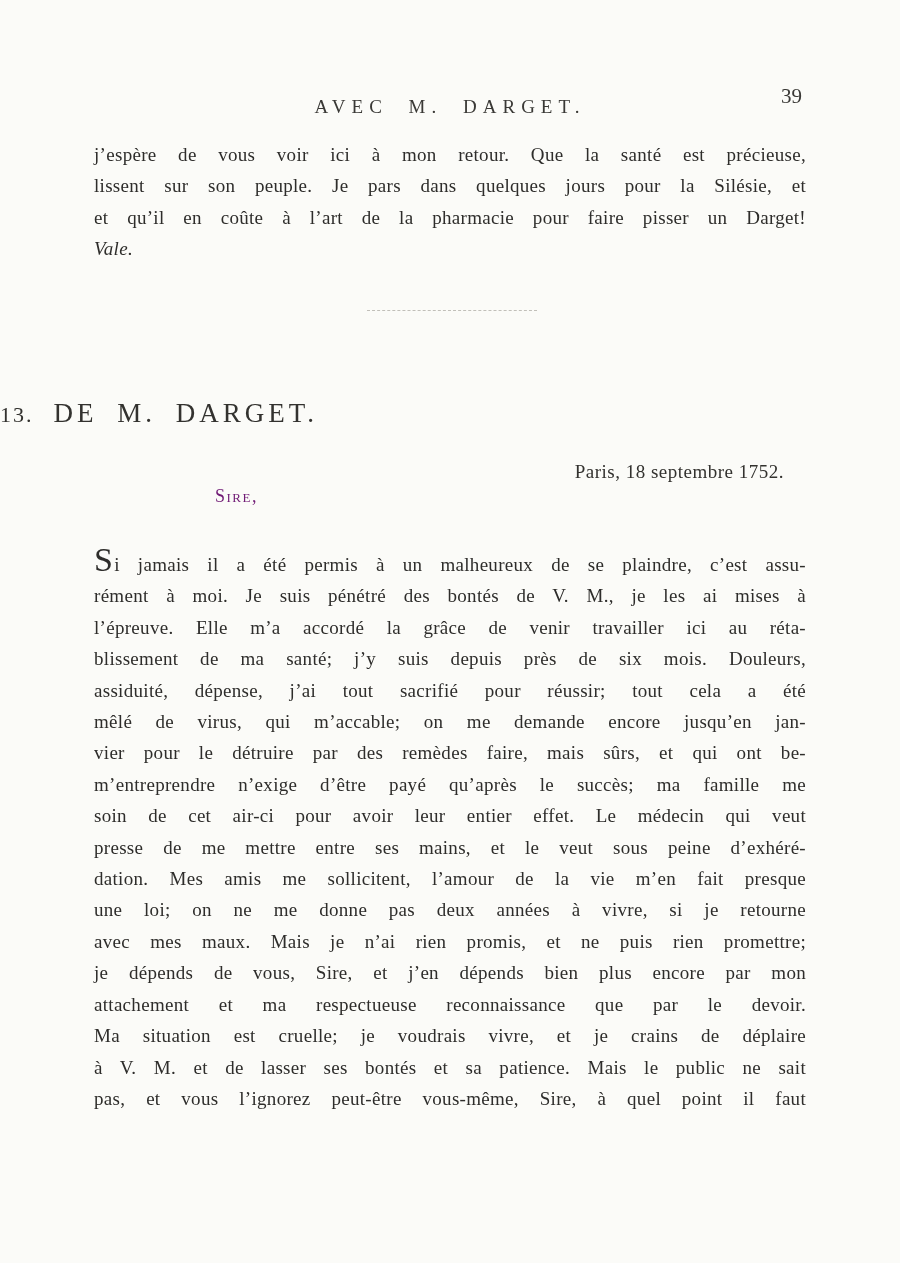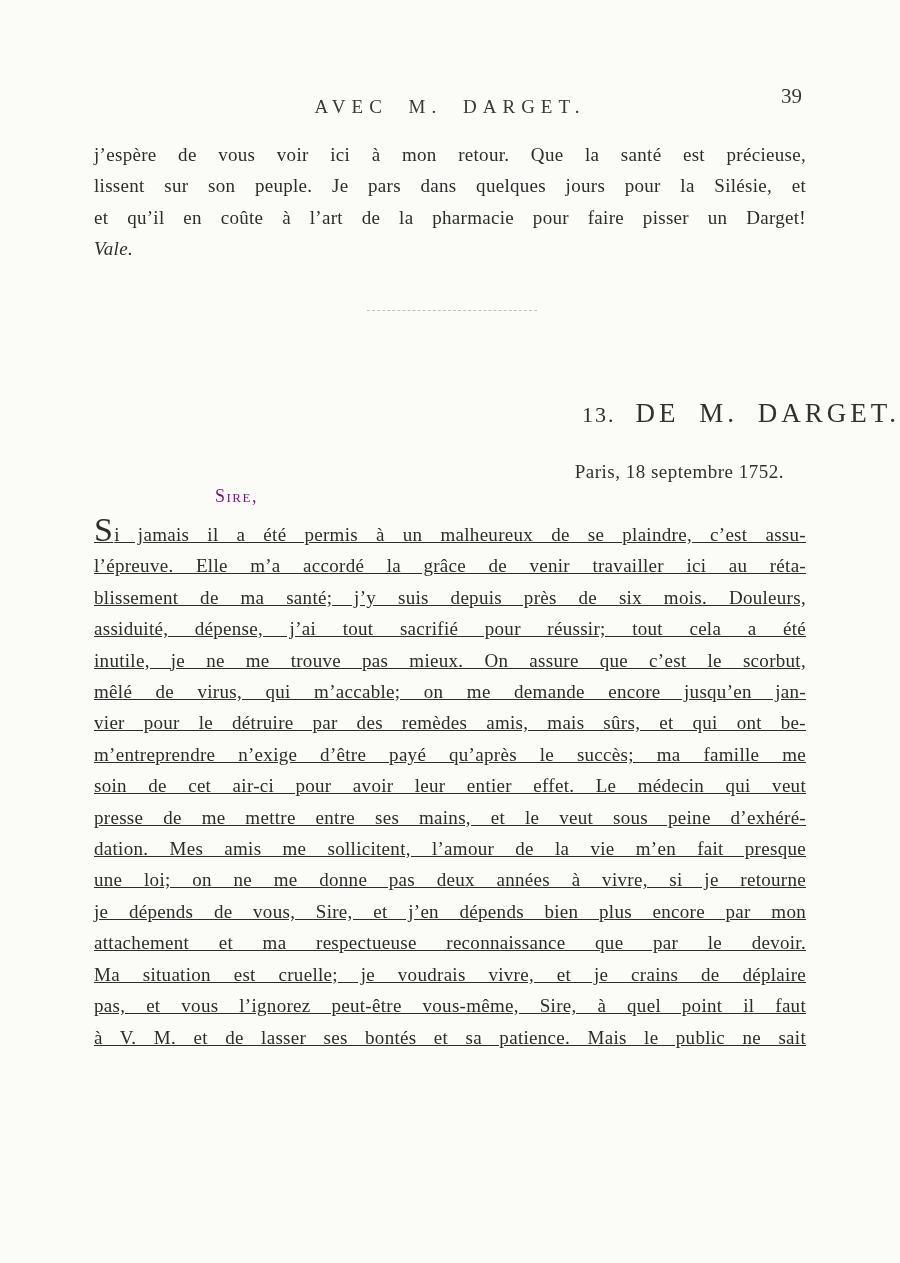--- a/index.html
+++ b/index.html
@@ -67,21 +67,21 @@
     height: 0;
     border-top: 1px dashed #b3b1aa;
     opacity: 0.8;
   }
   
   .section-heading {
     position: absolute;
     top: 398px;
     left: 0;
     width: 900px;
-    text-align: right;
+    text-align: left;
     color: #33322f;
   }
   .sec-num {
     font-size: 22px;
     letter-spacing: 2px;
     margin-right: 20px;
   }
   .sec-title {
     font-size: 27px;
     letter-spacing: 4px;
@@ -99,21 +99,21 @@
   .salutation {
     position: absolute;
     top: 486px;
     left: 215px;
     font-size: 18px;
     font-variant: small-caps;
     letter-spacing: 1.5px;
     color: #701a75;
   }
   
-  .letter { top: 519px; text-decoration: underline; }
+  .letter { top: 549px; }
   .initial {
     font-size: 34px;
     line-height: 0;
     margin-right: 1px;
   }
 </style>
 </head>
 <body>
 
 <div class="page">
@@ -135,31 +135,32 @@
   <div class="section-heading">
     <span class="sec-num">13.</span><span class="sec-title">DE M. DARGET.</span>
   </div>
 
   <div class="dateline">Paris, 18 septembre 1752.</div>
 
   <div class="salutation">Sire,</div>
 
   <div class="textblock letter">
     <div class="line"><span class="initial">S</span><span>i jamais il a été permis à un malheureux de se plaindre, c’est assu-</span></div>
+    <div class="line">rément à moi. Je suis pénétré des bontés de V. M., je les ai mises à</div>
     <div class="line">l’épreuve. Elle m’a accordé la grâce de venir travailler ici au réta-</div>
     <div class="line">blissement de ma santé; j’y suis depuis près de six mois. Douleurs,</div>
     <div class="line">assiduité, dépense, j’ai tout sacrifié pour réussir; tout cela a été</div>
-    <div class="line">inutile, je ne me trouve pas mieux. On assure que c’est le scorbut,</div>
     <div class="line">mêlé de virus, qui m’accable; on me demande encore jusqu’en jan-</div>
-    <div class="line">vier pour le détruire par des remèdes amis, mais sûrs, et qui ont be-</div>
+    <div class="line">vier pour le détruire par des remèdes faire, mais sûrs, et qui ont be-</div>
     <div class="line">m’entreprendre n’exige d’être payé qu’après le succès; ma famille me</div>
     <div class="line">soin de cet air-ci pour avoir leur entier effet. Le médecin qui veut</div>
     <div class="line">presse de me mettre entre ses mains, et le veut sous peine d’exhéré-</div>
     <div class="line">dation. Mes amis me sollicitent, l’amour de la vie m’en fait presque</div>
     <div class="line">une loi; on ne me donne pas deux années à vivre, si je retourne</div>
+    <div class="line">avec mes maux. Mais je n’ai rien promis, et ne puis rien promettre;</div>
     <div class="line">je dépends de vous, Sire, et j’en dépends bien plus encore par mon</div>
     <div class="line">attachement et ma respectueuse reconnaissance que par le devoir.</div>
     <div class="line">Ma situation est cruelle; je voudrais vivre, et je crains de déplaire</div>
+    <div class="line">à V. M. et de lasser ses bontés et sa patience. Mais le public ne sait</div>
     <div class="line">pas, et vous l’ignorez peut-être vous-même, Sire, à quel point il faut</div>
-    <div class="line">à V. M. et de lasser ses bontés et sa patience. Mais le public ne sait</div>
   </div>
 
 </div>
 
 </body></html>

